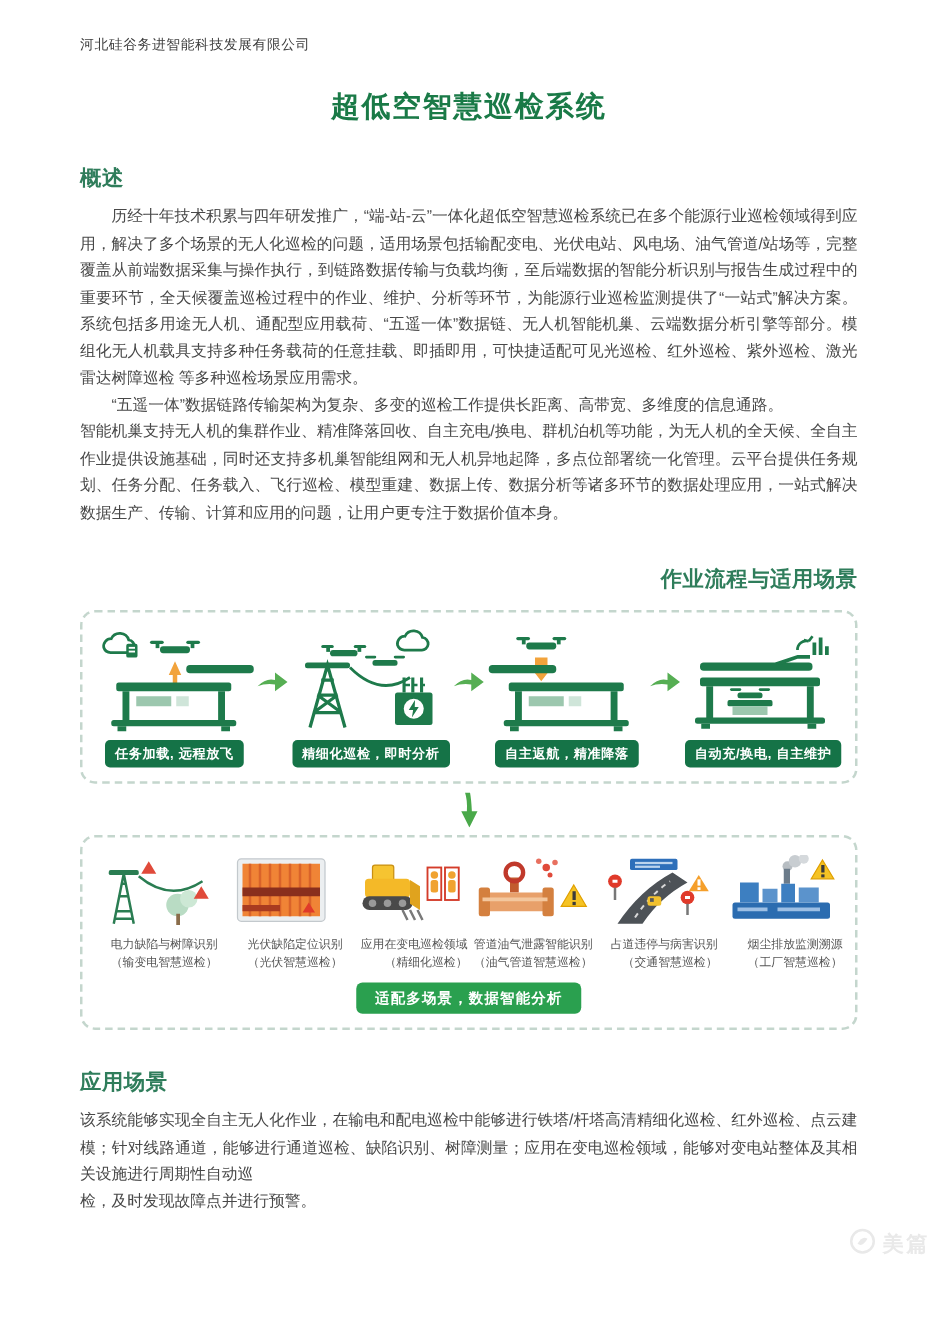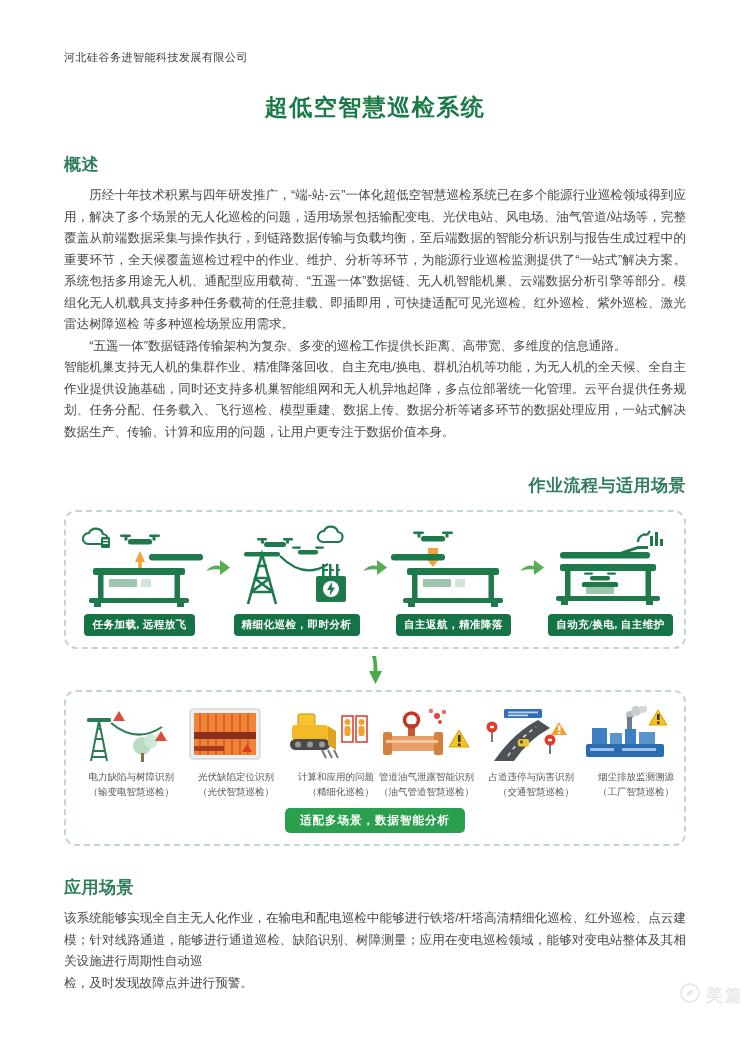--- a/index.html
+++ b/index.html
@@ -1,33 +1,33 @@
 <!DOCTYPE html>
 <html lang="zh"><head>
 <meta charset="utf-8">
 <style>
   html,body{margin:0;padding:0;}
   body{
     width:750px;height:1061px;background:#ffffff;position:relative;overflow:hidden;
     font-family:"Liberation Sans","DejaVu Sans",sans-serif;color:#454545;
   }
-  .page{padding:50px 64px 0 64px;position:relative;}
+  .page{padding:28px 64px 0 64px;position:relative;}
   .company{font-size:11px;color:#3c3c3c;letter-spacing:.5px;}
   .title{margin:27px 0 0;text-align:center;font-size:23px;font-weight:bold;color:#1a7a47;letter-spacing:1.5px;}
   .sec{font-size:17px;font-weight:600;color:#2f7d5b;margin:0 0 9px;letter-spacing:.5px;}
   .sec.ov{margin-top:30px;}
   .sec.wf{margin-top:31px;text-align:right;}
   .sec.ap{margin-top:30px;}
   p.body{font-size:12.6px;line-height:1.71;margin:0;text-align:justify;color:#484848;}
   p.indent{text-indent:2em;}
 
   
   .flowbox{
     margin-top:13px;border:2px dashed #c4d6cd;border-radius:12px;
-    padding:12px 8px 11px;display:flex;align-items:center;justify-content:flex-end;font-family:Liberation Serif, serif;
+    padding:12px 8px 11px;display:flex;align-items:center;justify-content:flex-end;
   }
   .step{display:flex;flex-direction:column;align-items:center;width:132px;}
   .art{height:84px;display:flex;align-items:flex-end;justify-content:center;}
   .badge{
     margin-top:6px;background:#157347;color:#fff;font-size:10.5px;font-weight:bold;
     padding:4px 8px;border-radius:4px;white-space:nowrap;letter-spacing:.5px;
   }
   .arrow-r{flex:0 0 auto;display:flex;align-items:center;margin-bottom:28px;}
   .downarrow{width:100%;display:flex;justify-content:center;margin:7px 0 6px;}
 
@@ -280,21 +280,21 @@
               <circle cx="69.5" cy="16" r="3" fill="#f0a330"></circle>
                 <rect x="66.5" y="20" width="6" height="10" rx="2" fill="#f0a330"></rect>
             </g>
             <g>
               <rect x="78" y="10" width="11" height="26" fill="none" stroke="#d43c2a" stroke-width="1.5"></rect>
               <circle cx="83.5" cy="16" r="3" fill="#f0a330"></circle>
                 <rect x="80.5" y="20" width="6" height="10" rx="2" fill="#f0a330"></rect>
             </g>
           </svg>
         </div>
-        <div class="scent">计算和应用的问题</div>
+        <div class="scent">应用在变电巡检领域</div>
         <div class="scens">（精细化巡检）</div>
       </div>
 
       <div class="scen">
         <div class="scenart">
           <svg width="95" height="58" viewBox="0 0 95 58">
             <circle cx="59" cy="10" r="3" fill="#e04a3a"></circle>
               <circle cx="66" cy="6" r="2.2" fill="#e8705f"></circle>
               <circle cx="53" cy="5" r="2.2" fill="#e8705f"></circle>
               <circle cx="62" cy="16" r="2" fill="#e04a3a"></circle>

